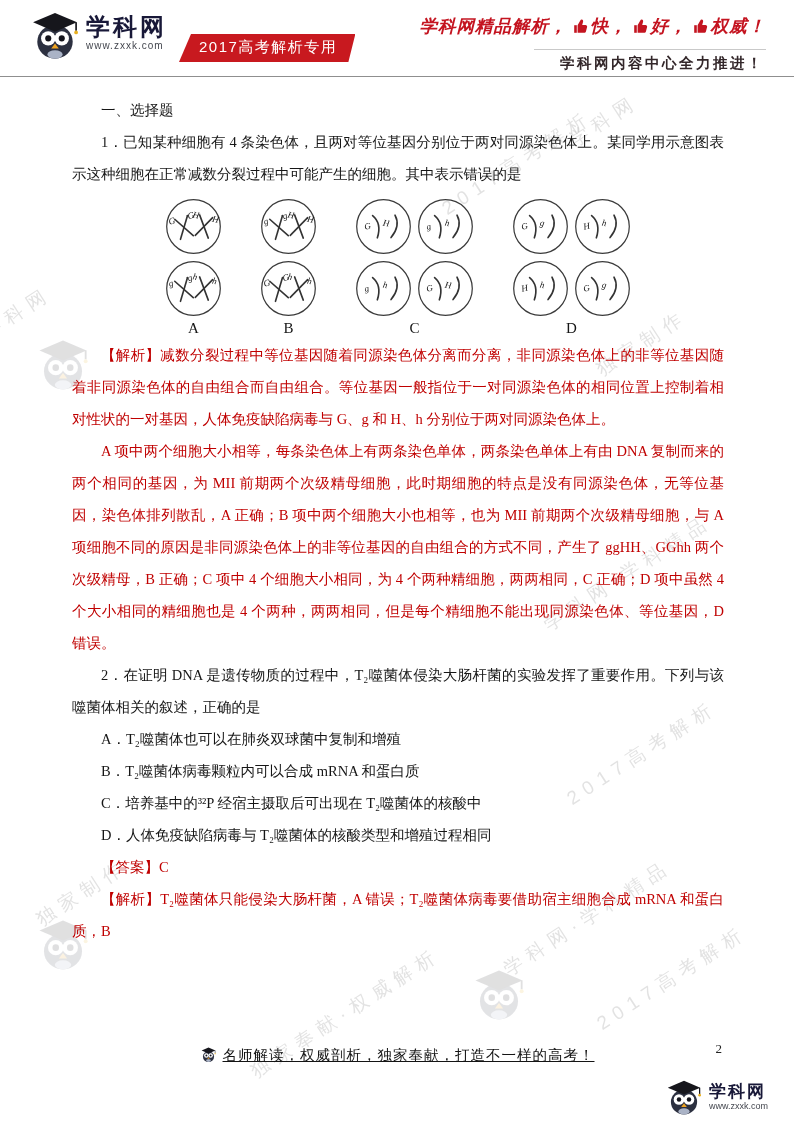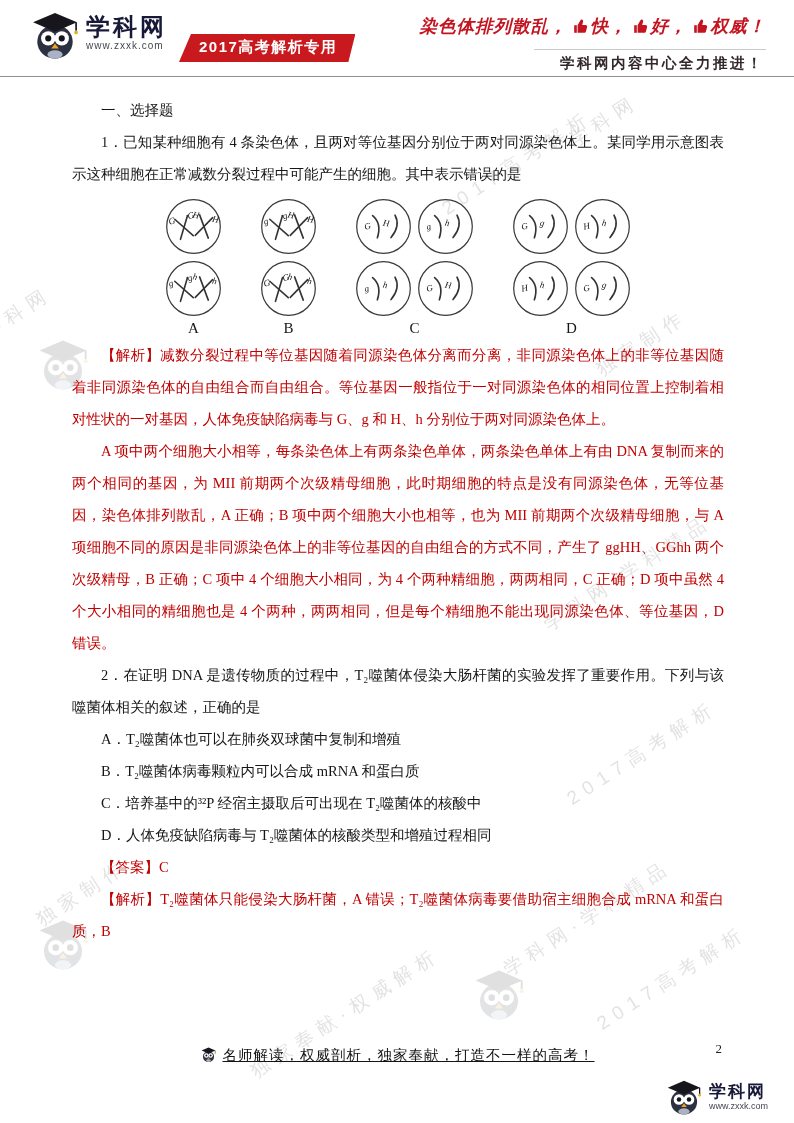--- a/index.html
+++ b/index.html
@@ -12,21 +12,21 @@
       letter-spacing:7px;white-space:nowrap;pointer-events:none;font-family:"Liberation Sans",sans-serif;}
   .wm-owl{position:absolute;width:58px;height:58px;opacity:.13;pointer-events:none;}
 
   
   .header{position:absolute;top:8px;left:28px;right:28px;display:flex;justify-content:space-between;align-items:flex-start;}
   .header-left{display:flex;align-items:flex-start;}
   .owl-logo{width:54px;height:54px;}
   .logo-text{margin:6px 0 0 4px;}
   .logo-name{font-size:24px;font-weight:bold;color:#181838;letter-spacing:3px;font-family:"Liberation Sans",sans-serif;line-height:26px;}
   .logo-url{font-size:10px;color:#44474f;letter-spacing:1px;font-family:"Liberation Sans",sans-serif;}
-  .banner{margin:26px 0 0 12px;background:#c8191f;color:#fff;font-weight:bold;font-size:15px;
+  .banner{margin:26px 0 0 12px;background:#c8191f;color:#fff;font-weight:normal;font-size:15px;
           padding:4px 18px 5px 20px;clip-path:polygon(12px 0,100% 0,calc(100% - 7px) 100%,0 100%);
           letter-spacing:1.5px;font-family:"Liberation Sans",sans-serif;}
   .header-right{display:flex;flex-direction:column;align-items:flex-end;padding-top:6px;}
   .slogan{display:flex;align-items:center;color:#c41420;font-weight:bold;font-style:italic;
           font-size:17.5px;letter-spacing:1px;}
   .thumb{width:16px;height:16px;margin:0 2px 0 5px;fill:#c41420;}
   .sub-slogan{margin-top:11px;padding:4px 2px 0 26px;border-top:1px solid #c9c9c9;font-size:14.5px;
               font-weight:bold;color:#33272a;letter-spacing:2.5px;font-family:"Liberation Sans",sans-serif;}
   .header-rule{position:absolute;top:76px;left:0;right:0;border-top:1.5px solid #8f8f8f;}
 
@@ -107,21 +107,21 @@
           <use href="#owl-sym"></use>
         </svg>
       <div class="logo-text">
         <div class="logo-name">学科网</div>
         <div class="logo-url">www.zxxk.com</div>
       </div>
       <div class="banner">2017高考解析专用</div>
     </div>
     <div class="header-right">
       <div class="slogan">
-        <span>染色体排列散乱，</span>
+        <span>学科网精品解析，</span>
         <svg class="thumb">
             <use href="#thumb-sym"></use>
           </svg>
         <span>快，</span>
         <svg class="thumb">
             <use href="#thumb-sym"></use>
           </svg>
         <span>好，</span>
         <svg class="thumb">
             <use href="#thumb-sym"></use>

